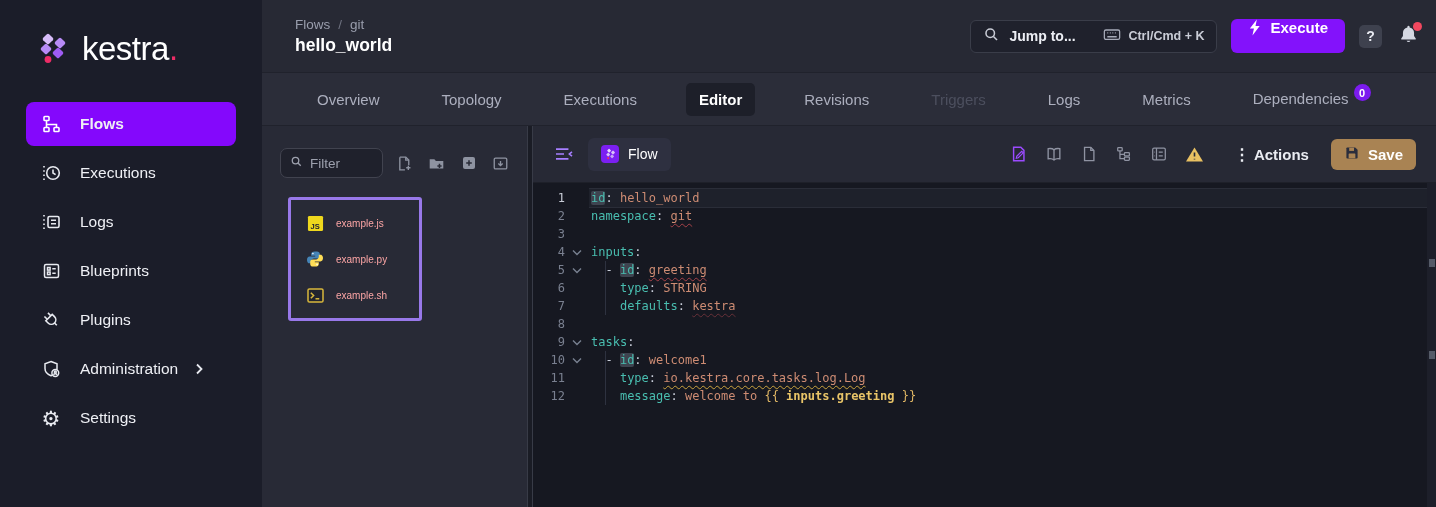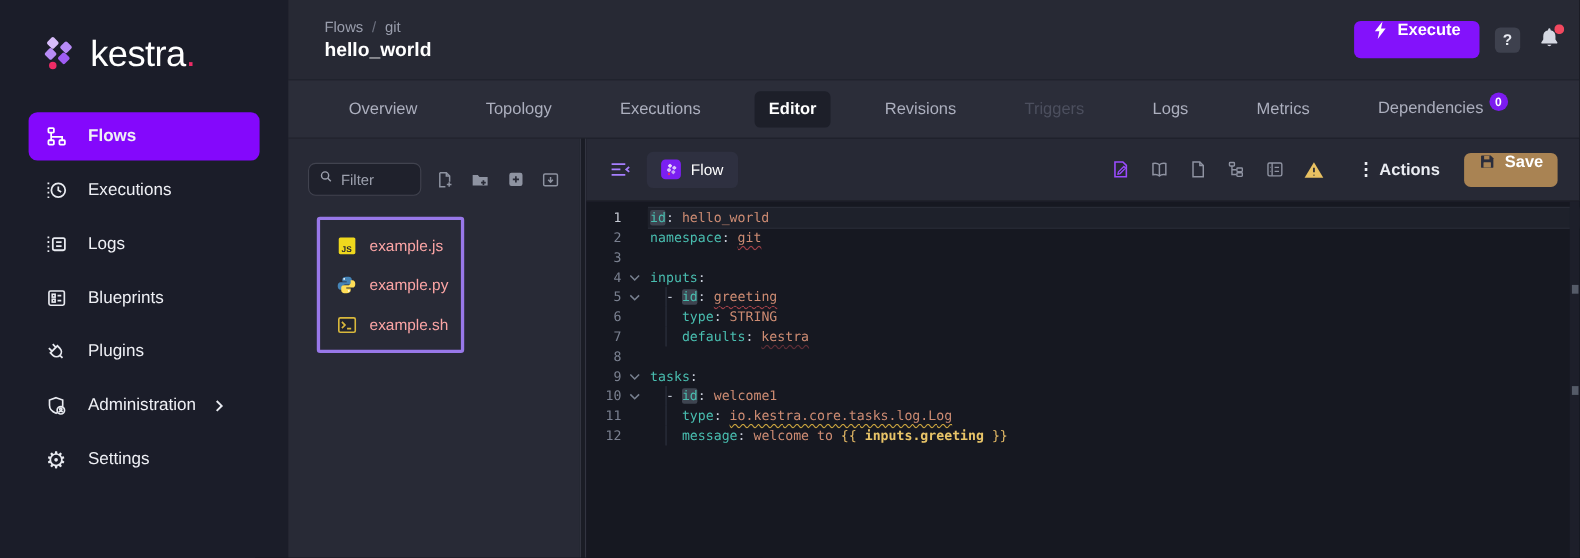--- a/index.html
+++ b/index.html
@@ -56,37 +56,37 @@
   .filepanel { width:265px; background:#282A36; flex:none; padding-top:22px; }
   .fp-toolbar { display:flex; align-items:center; padding:0 14px 0 18px; gap:0; }
   .filter-box { width:103px; height:30px; background:#1F212C; border:1px solid #41434F; border-radius:7px; display:flex; align-items:center; padding:0 9px; }
   .filter-input { background:transparent; border:none; outline:none; width:60px; margin-left:7px; color:#C6C9D4; font-size:13.5px; font-family:inherit; }
   .filter-input::placeholder { color:#9DA1AE; }
   .fp-icons { display:flex; align-items:center; gap:15px; margin-left:13px; }
   .fp-icon { width:17px; height:17px; cursor:pointer; display:flex; align-items:center; justify-content:center; }
   .file-highlight { margin:19px 0 0 26px; width:134px; border:3px solid #9878E9; border-radius:3px; padding:5px 0; }
   .file-item { display:flex; align-items:center; height:36px; padding:0 12px 0 15px; cursor:pointer; color:#fca5a5; }
   .file-ico { width:18px; height:18px; margin-right:12px; flex:none; display:flex; align-items:center; justify-content:center; }
-  .file-name { font-size:14px; }
+  .file-name { font-size:10px; }
 
   
   .divider { width:6px; background:#1A1C25; border-left:1px solid #383B47; border-right:1px solid #383B47; cursor:col-resize; flex:none; }
 
   
   .editor { flex:1; background:#161821; display:flex; flex-direction:column; position:relative; min-width:0; }
   .ed-toolbar { height:57px; background:#272935; border-bottom:1px solid #1E2029; display:flex; align-items:center; padding:0 20px; flex:none; }
   .collapse-ico { width:22px; height:22px; display:flex; align-items:center; justify-content:center; cursor:pointer; margin-right:13px; }
   .flowtab { height:33px; background:#2E3040; border-radius:6px; display:flex; align-items:center; gap:9px; padding:0 13px; cursor:pointer; }
   .flowtab-ico { width:18px; height:18px; border-radius:4px; background:#7B1FF2; display:flex; align-items:center; justify-content:center; }
   .flowtab-label { color:#FFFFFF; font-size:14px; font-weight:normal; }
   .ed-tools { margin-left:auto; display:flex; align-items:center; gap:16px; }
   .tool-ico { width:19px; height:19px; display:flex; align-items:center; justify-content:center; cursor:pointer; }
   .actions-btn { display:flex; align-items:center; gap:4px; color:#EAECF2; font-size:15px; font-weight:bold; cursor:pointer; margin:0 6px 0 14px; }
   .kebab { font-size:16px; color:#EAECF2; letter-spacing:0; }
-  .save-btn { height:31px; padding:0 13px; background:#A98353; border:none; border-radius:6px; display:flex; align-items:flex-start; gap:8px; color:#FFFFFF; font-size:15px; font-weight:bold; cursor:pointer; font-family:inherit; }
+  .save-btn { height:31px; padding:0 13px; background:#A98353; border:none; border-radius:6px; display:flex; align-items:center; gap:8px; color:#FFFFFF; font-size:15px; font-weight:bold; cursor:pointer; font-family:inherit; }
 
   
   .code-area { flex:1; padding-top:6px; overflow:hidden; position:relative; }
   .code-line { display:flex; height:18px; align-items:stretch; }
   .ln { width:32px; flex:none; text-align:right; color:#7A8090; font:12px/18px "DejaVu Sans Mono", monospace; }
   .fold { width:24px; flex:none; display:flex; align-items:center; justify-content:center; color:#7A8090; cursor:pointer; }
   .code-content { flex:1; position:relative; white-space:pre; font:12px/18px "DejaVu Sans Mono", monospace; color:#C9CEDA; padding-left:2px; }
   .code-line.current .code-content { background:#1E212B; box-shadow:0 -1px 0 #2A2D38, 0 1px 0 #2A2D38; }
   .code-line.current .ln { color:#C8CCD6; }
   .guide { position:absolute; left:calc(2ch + 2px); top:0; bottom:0; border-left:1px solid #2E3240; }
@@ -205,20 +205,38 @@
     <header class="topbar">
       <div class="crumb-block">
         <div class="breadcrumb">
           <span class="crumb">Flows</span>
           <span class="crumb-sep">/</span>
           <span class="crumb">git</span>
         </div>
         <div class="page-title">hello_world</div>
       </div>
       <div class="topbar-right">
+        <div class="jump-box">
+          <span>
+            <svg width="17" height="17" viewBox="0 0 20 20" fill="none" stroke="#C9CCD6" stroke-width="1.8">
+                <circle cx="8.5" cy="8.5" r="5"></circle>
+                <line x1="12.3" y1="12.3" x2="16.5" y2="16.5"></line>
+              </svg>
+          </span>
+          <span class="jump-label">Jump to...</span>
+          <span class="jump-right">
+            <span>
+              <svg width="18" height="15" viewBox="0 0 20 16" fill="none" stroke="#A7ABB8" stroke-width="1.4">
+                  <rect x="1.5" y="3" width="17" height="10.5" rx="1.8"></rect>
+                  <path d="M4.8 6.3h1M7.6 6.3h1M10.4 6.3h1M13.2 6.3h1M4.8 10.5h10.4"></path>
+                </svg>
+            </span>
+            <span class="jump-shortcut">Ctrl/Cmd + K</span>
+          </span>
+        </div>
         <button class="execute-btn">
           <span>
             <svg width="13" height="17" viewBox="0 0 14 18">
                 <polygon points="9.5,0.5 2,10 6.4,10 4.8,17.5 12.6,7.4 8.1,7.4" fill="#FFFFFF"></polygon>
               </svg>
           </span>
           <span>Execute</span>
         </button>
         <div class="help-btn">
             <span>?</span>

